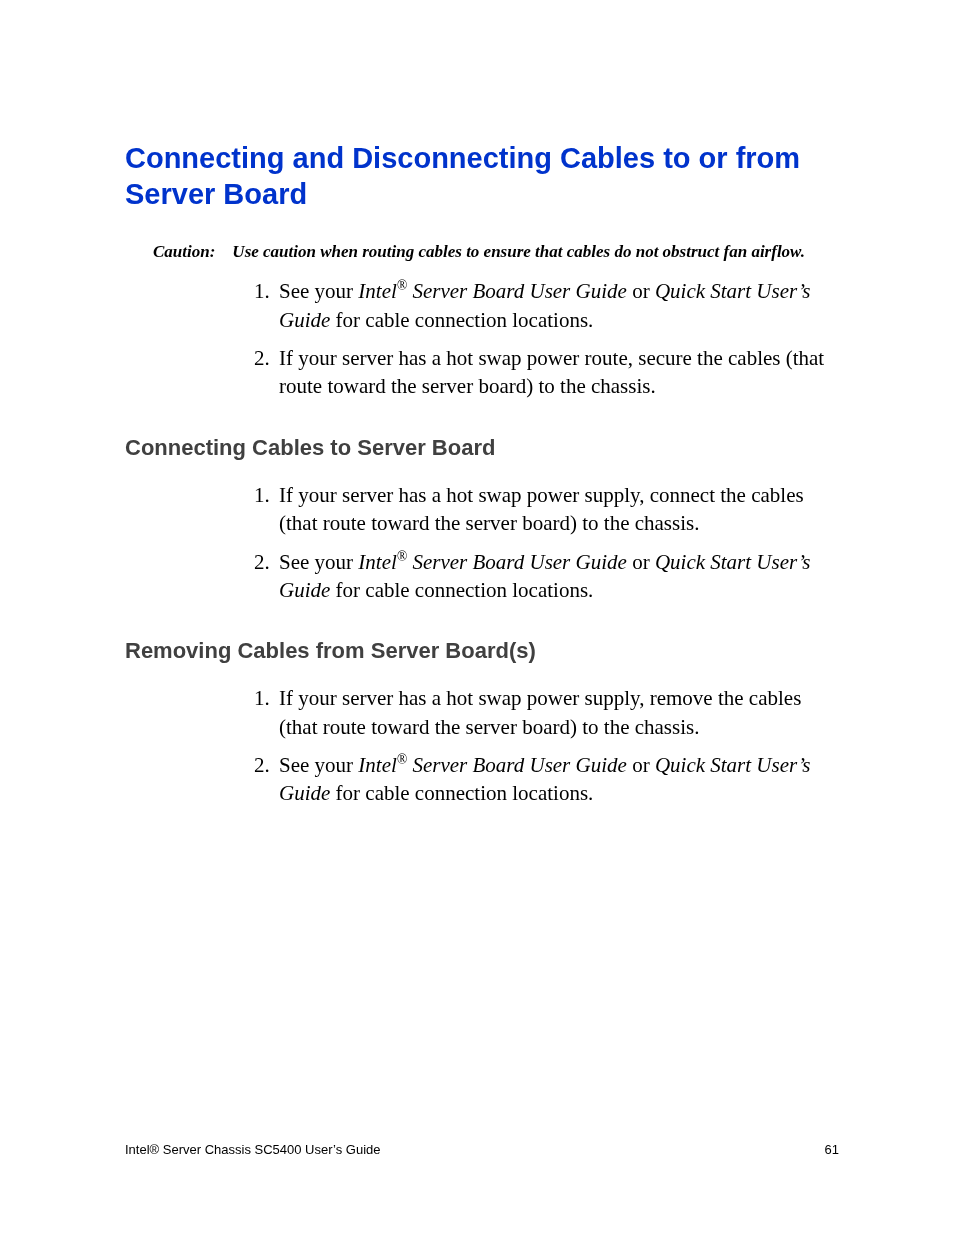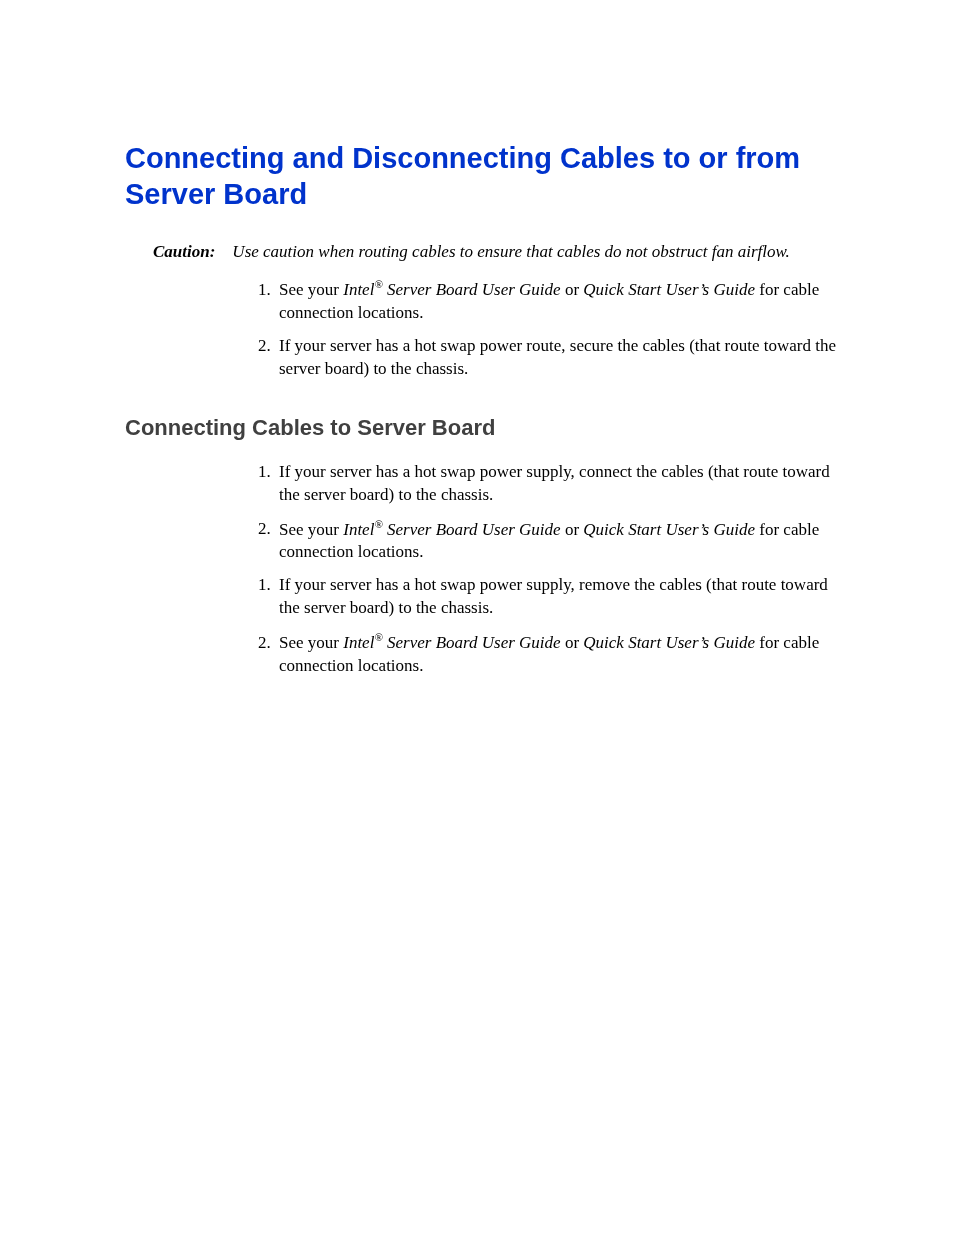--- a/index.html
+++ b/index.html
@@ -32,25 +32,26 @@
     font-size: 17px;
     line-height: 1.35;
   }
   .caution-label {
     font-style: italic;
     font-weight: 700;
     text-align: right;
   }
   .caution-text {
     font-style: italic;
+    font-weight: bold;
   }
   ol.numbered {
     margin: 0 0 0 120px;
     padding: 0 0 0 30px;
-    font-size: 17px;
+    font-size: 21px;
     line-height: 1.35;
   }
   ol.numbered li {
     margin-bottom: 10px;
     padding-left: 4px;
   }
   .italic { font-style: italic; }
   .sup {
     font-size: 0.65em;
     vertical-align: super;
@@ -97,22 +98,27 @@
 
   <h2 class="h2">Connecting Cables to Server Board</h2>
 
   <ol class="numbered">
     <li>If your server has a hot swap power supply, connect the cables (that route toward the server board) to the chassis.</li>
     <li>
       <span>See your </span><span class="italic">Intel</span><span class="sup">®</span><span class="italic"> Server Board User Guide</span><span> or </span><span class="italic">Quick Start User’s Guide</span><span> for cable connection locations.</span>
     </li>
   </ol>
 
+  <h2 class="h2">Removing Cables from Server Board(s)</h2>
 
   <ol class="numbered">
     <li>If your server has a hot swap power supply, remove the cables (that route toward the server board) to the chassis.</li>
     <li>
       <span>See your </span><span class="italic">Intel</span><span class="sup">®</span><span class="italic"> Server Board User Guide</span><span> or </span><span class="italic">Quick Start User’s Guide</span><span> for cable connection locations.</span>
     </li>
   </ol>
 
+  <div class="footer">
+    <span>Intel® Server Chassis SC5400 User’s Guide</span>
+    <span>61</span>
+  </div>
 
 </div>
 
 </body></html>

